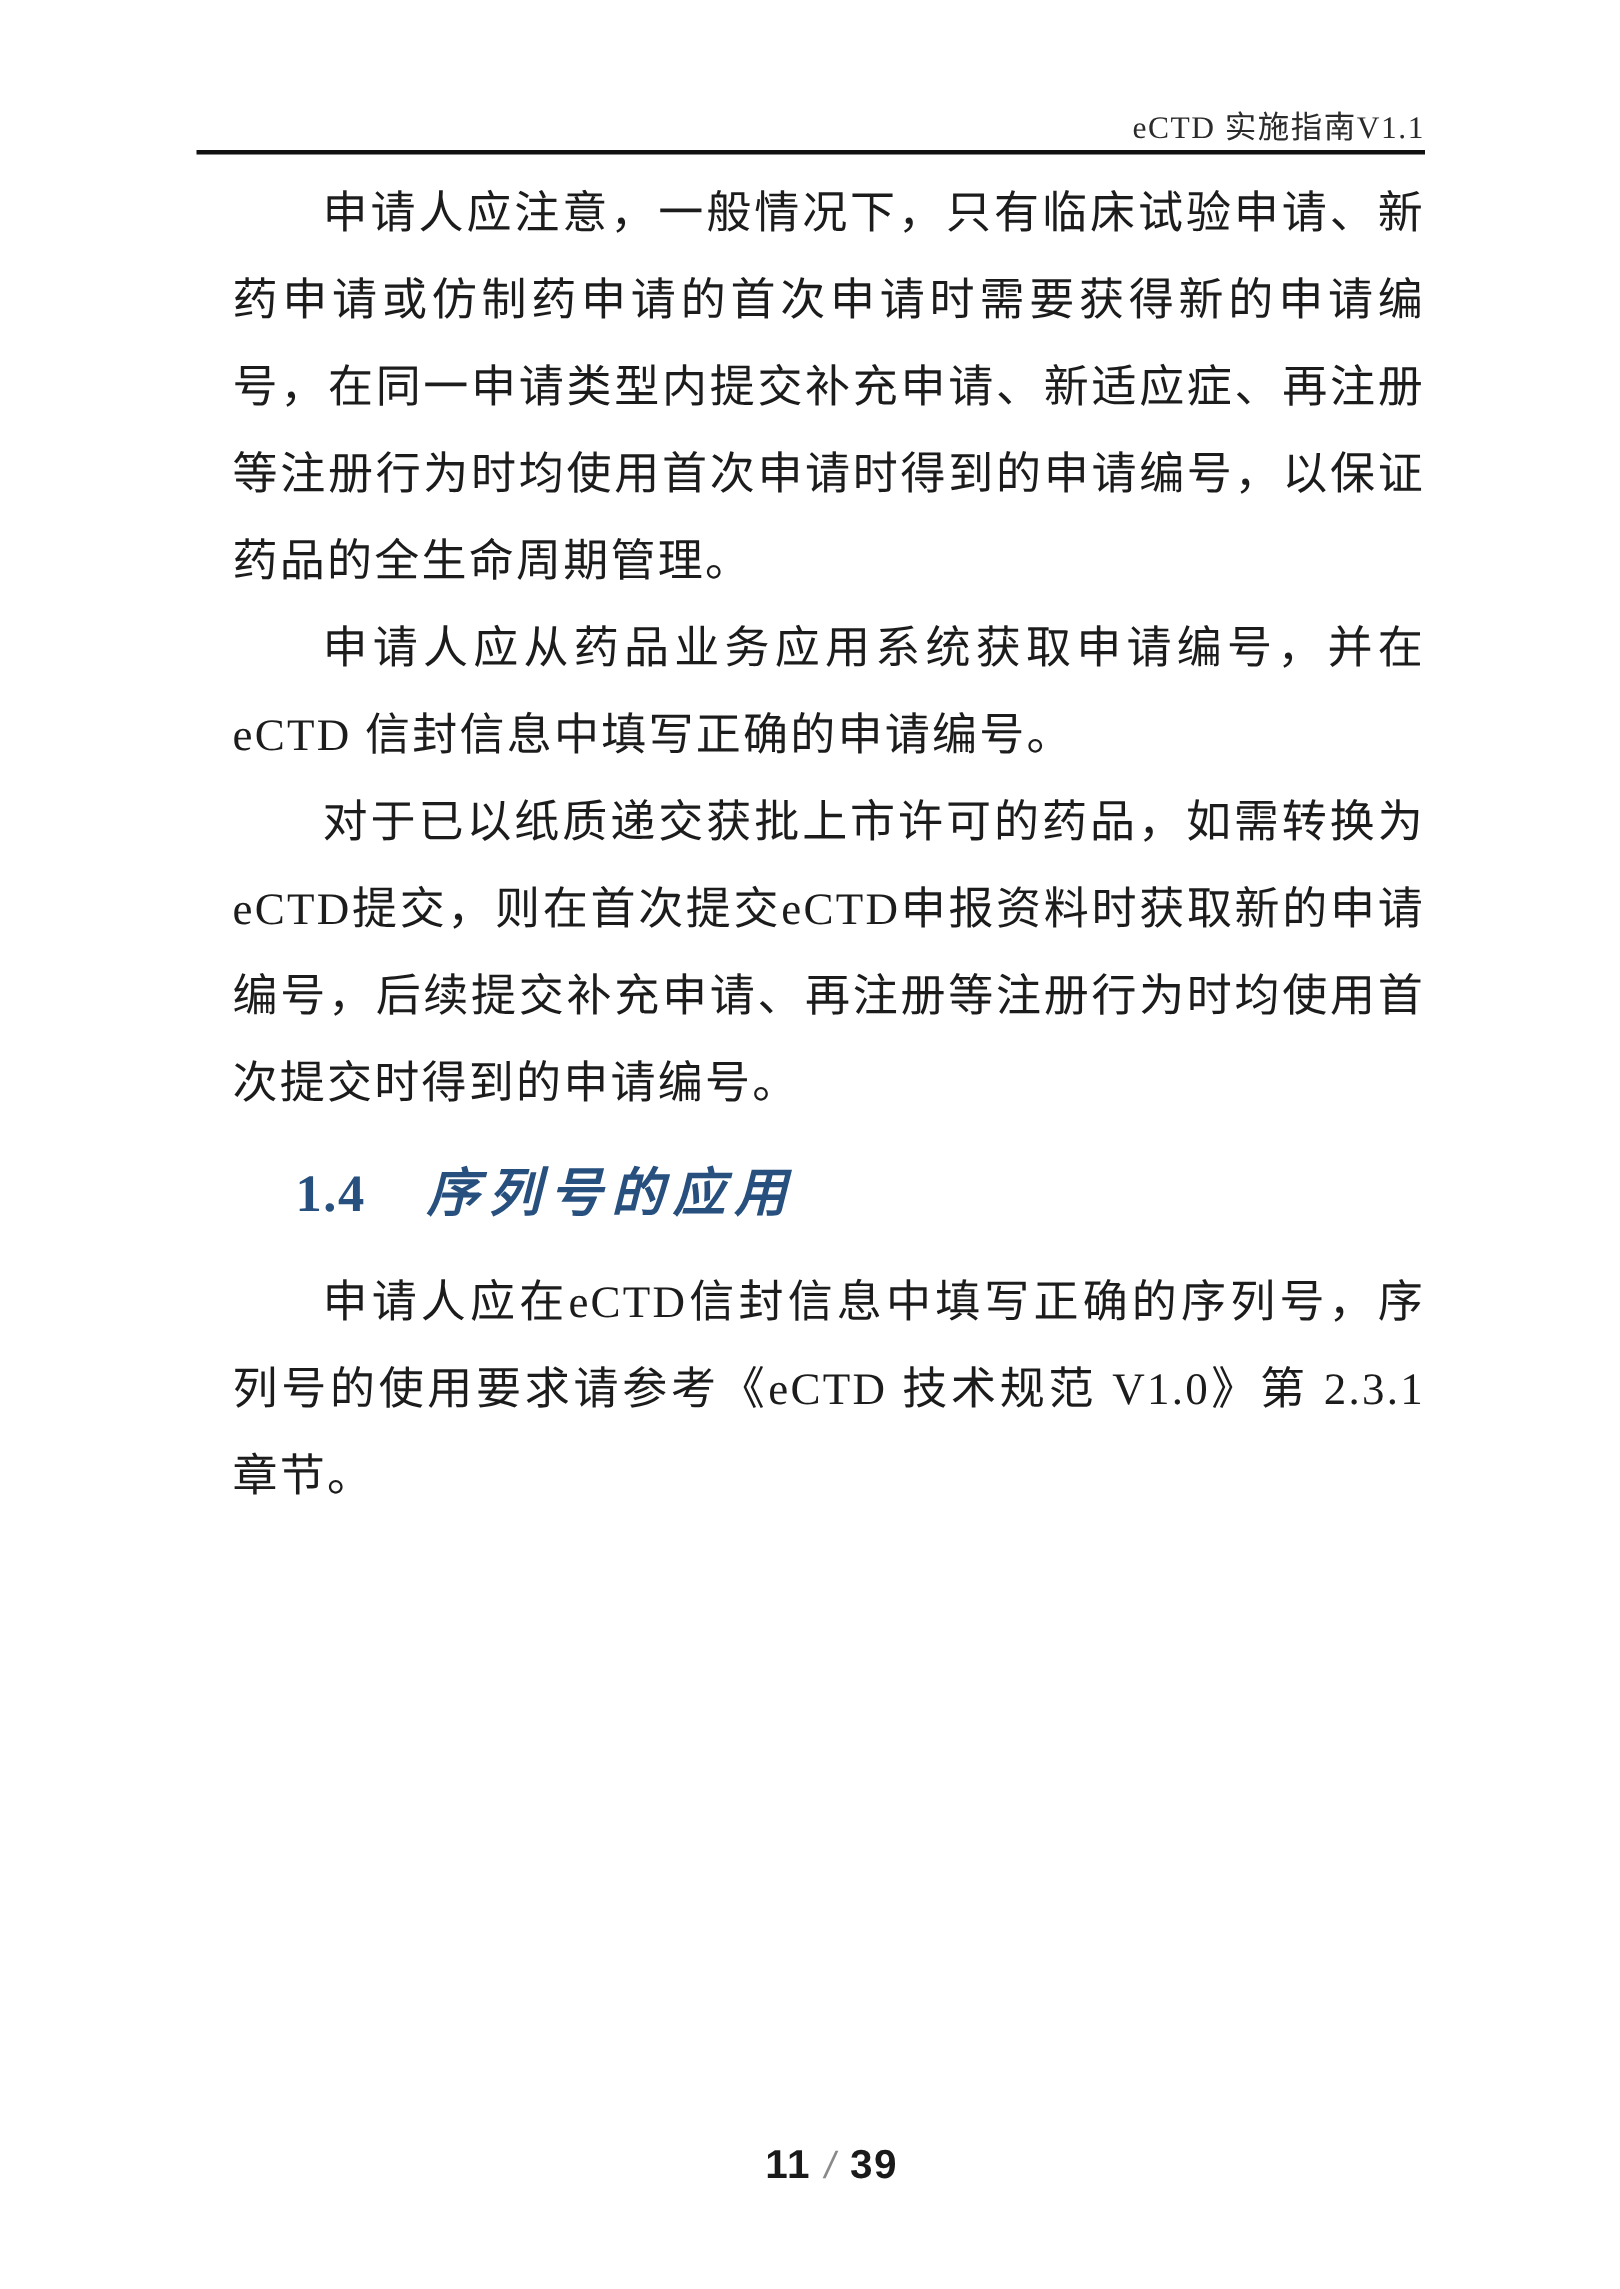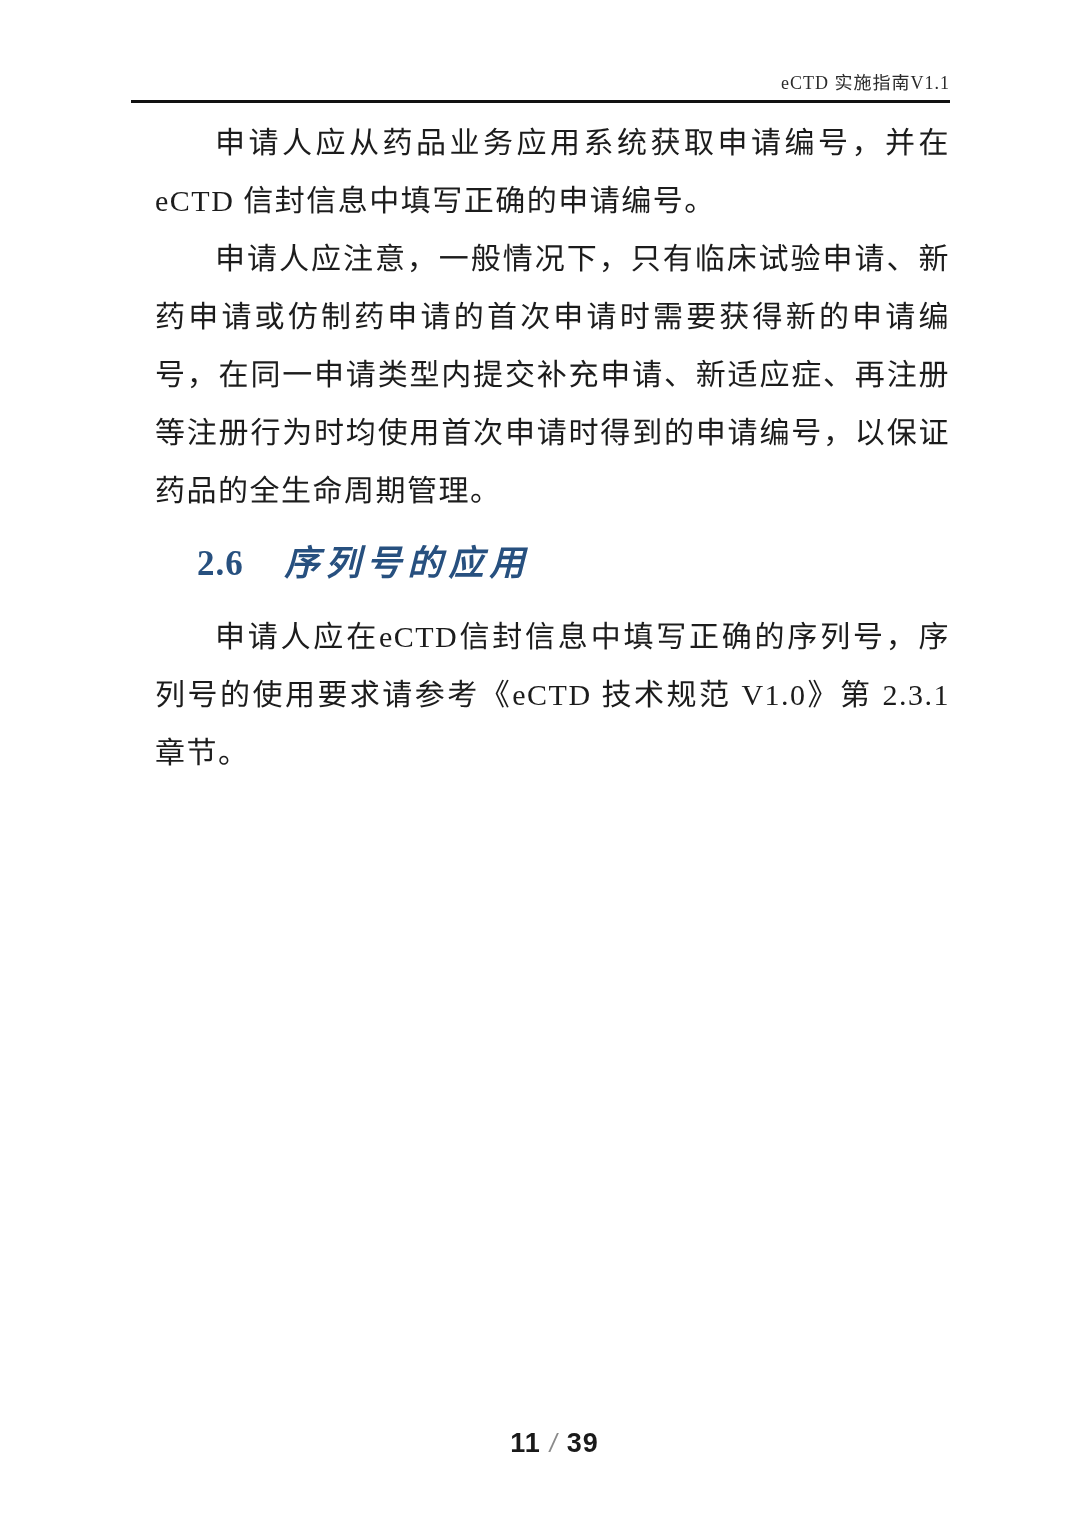--- a/index.html
+++ b/index.html
@@ -19,21 +19,21 @@
     font-family: "Liberation Serif", "DejaVu Serif", serif;
     color: var(--body-text);
   }
   
   .header-text {
     position: absolute;
     top: 68px;
     left: 131px;
     width: 819px;
     text-align: right;
-    font-size: 18px;
+    font-size: 21px;
     letter-spacing: 1px;
     color: #2b2b2b;
     font-family: "Liberation Serif", "DejaVu Serif", serif;
   }
   .header-rule {
     position: absolute;
     top: 100px;
     left: 131px;
     width: 819px;
     height: 3px;
@@ -99,27 +99,28 @@
 </head>
 <body>
 
 <div class="page">
 
   <div class="header-text">eCTD 实施指南V1.1</div>
   <div class="header-rule"></div>
 
   <main class="content">
 
+    <p>申请人应注意，一般情况下，只有临床试验申请、新药申请或仿制药申请的首次申请时需要获得新的申请编号，在同一申请类型内提交补充申请、新适应症、再注册等注册行为时均使用首次申请时得到的申请编号，以保证药品的全生命周期管理。</p>
+
     <p>申请人应从药品业务应用系统获取申请编号，并在eCTD 信封信息中填写正确的申请编号。</p>
 
-    <p>申请人应注意，一般情况下，只有临床试验申请、新药申请或仿制药申请的首次申请时需要获得新的申请编号，在同一申请类型内提交补充申请、新适应症、再注册等注册行为时均使用首次申请时得到的申请编号，以保证药品的全生命周期管理。</p>
-
+    <p>对于已以纸质递交获批上市许可的药品，如需转换为eCTD提交，则在首次提交eCTD申报资料时获取新的申请编号，后续提交补充申请、再注册等注册行为时均使用首次提交时得到的申请编号。</p>
 
     <h2 class="section-heading">
-      <span class="sec-num">2.6</span>
+      <span class="sec-num">1.4</span>
       <span class="sec-title">序列号的应用</span>
     </h2>
 
 
     <p>申请人应在eCTD信封信息中填写正确的序列号，序列号的使用要求请参考《eCTD 技术规范 V1.0》第 2.3.1 章节。</p>
 
   </main>
 
   <footer class="footer">
     <span>11</span><span class="slash">/</span><span>39</span>

